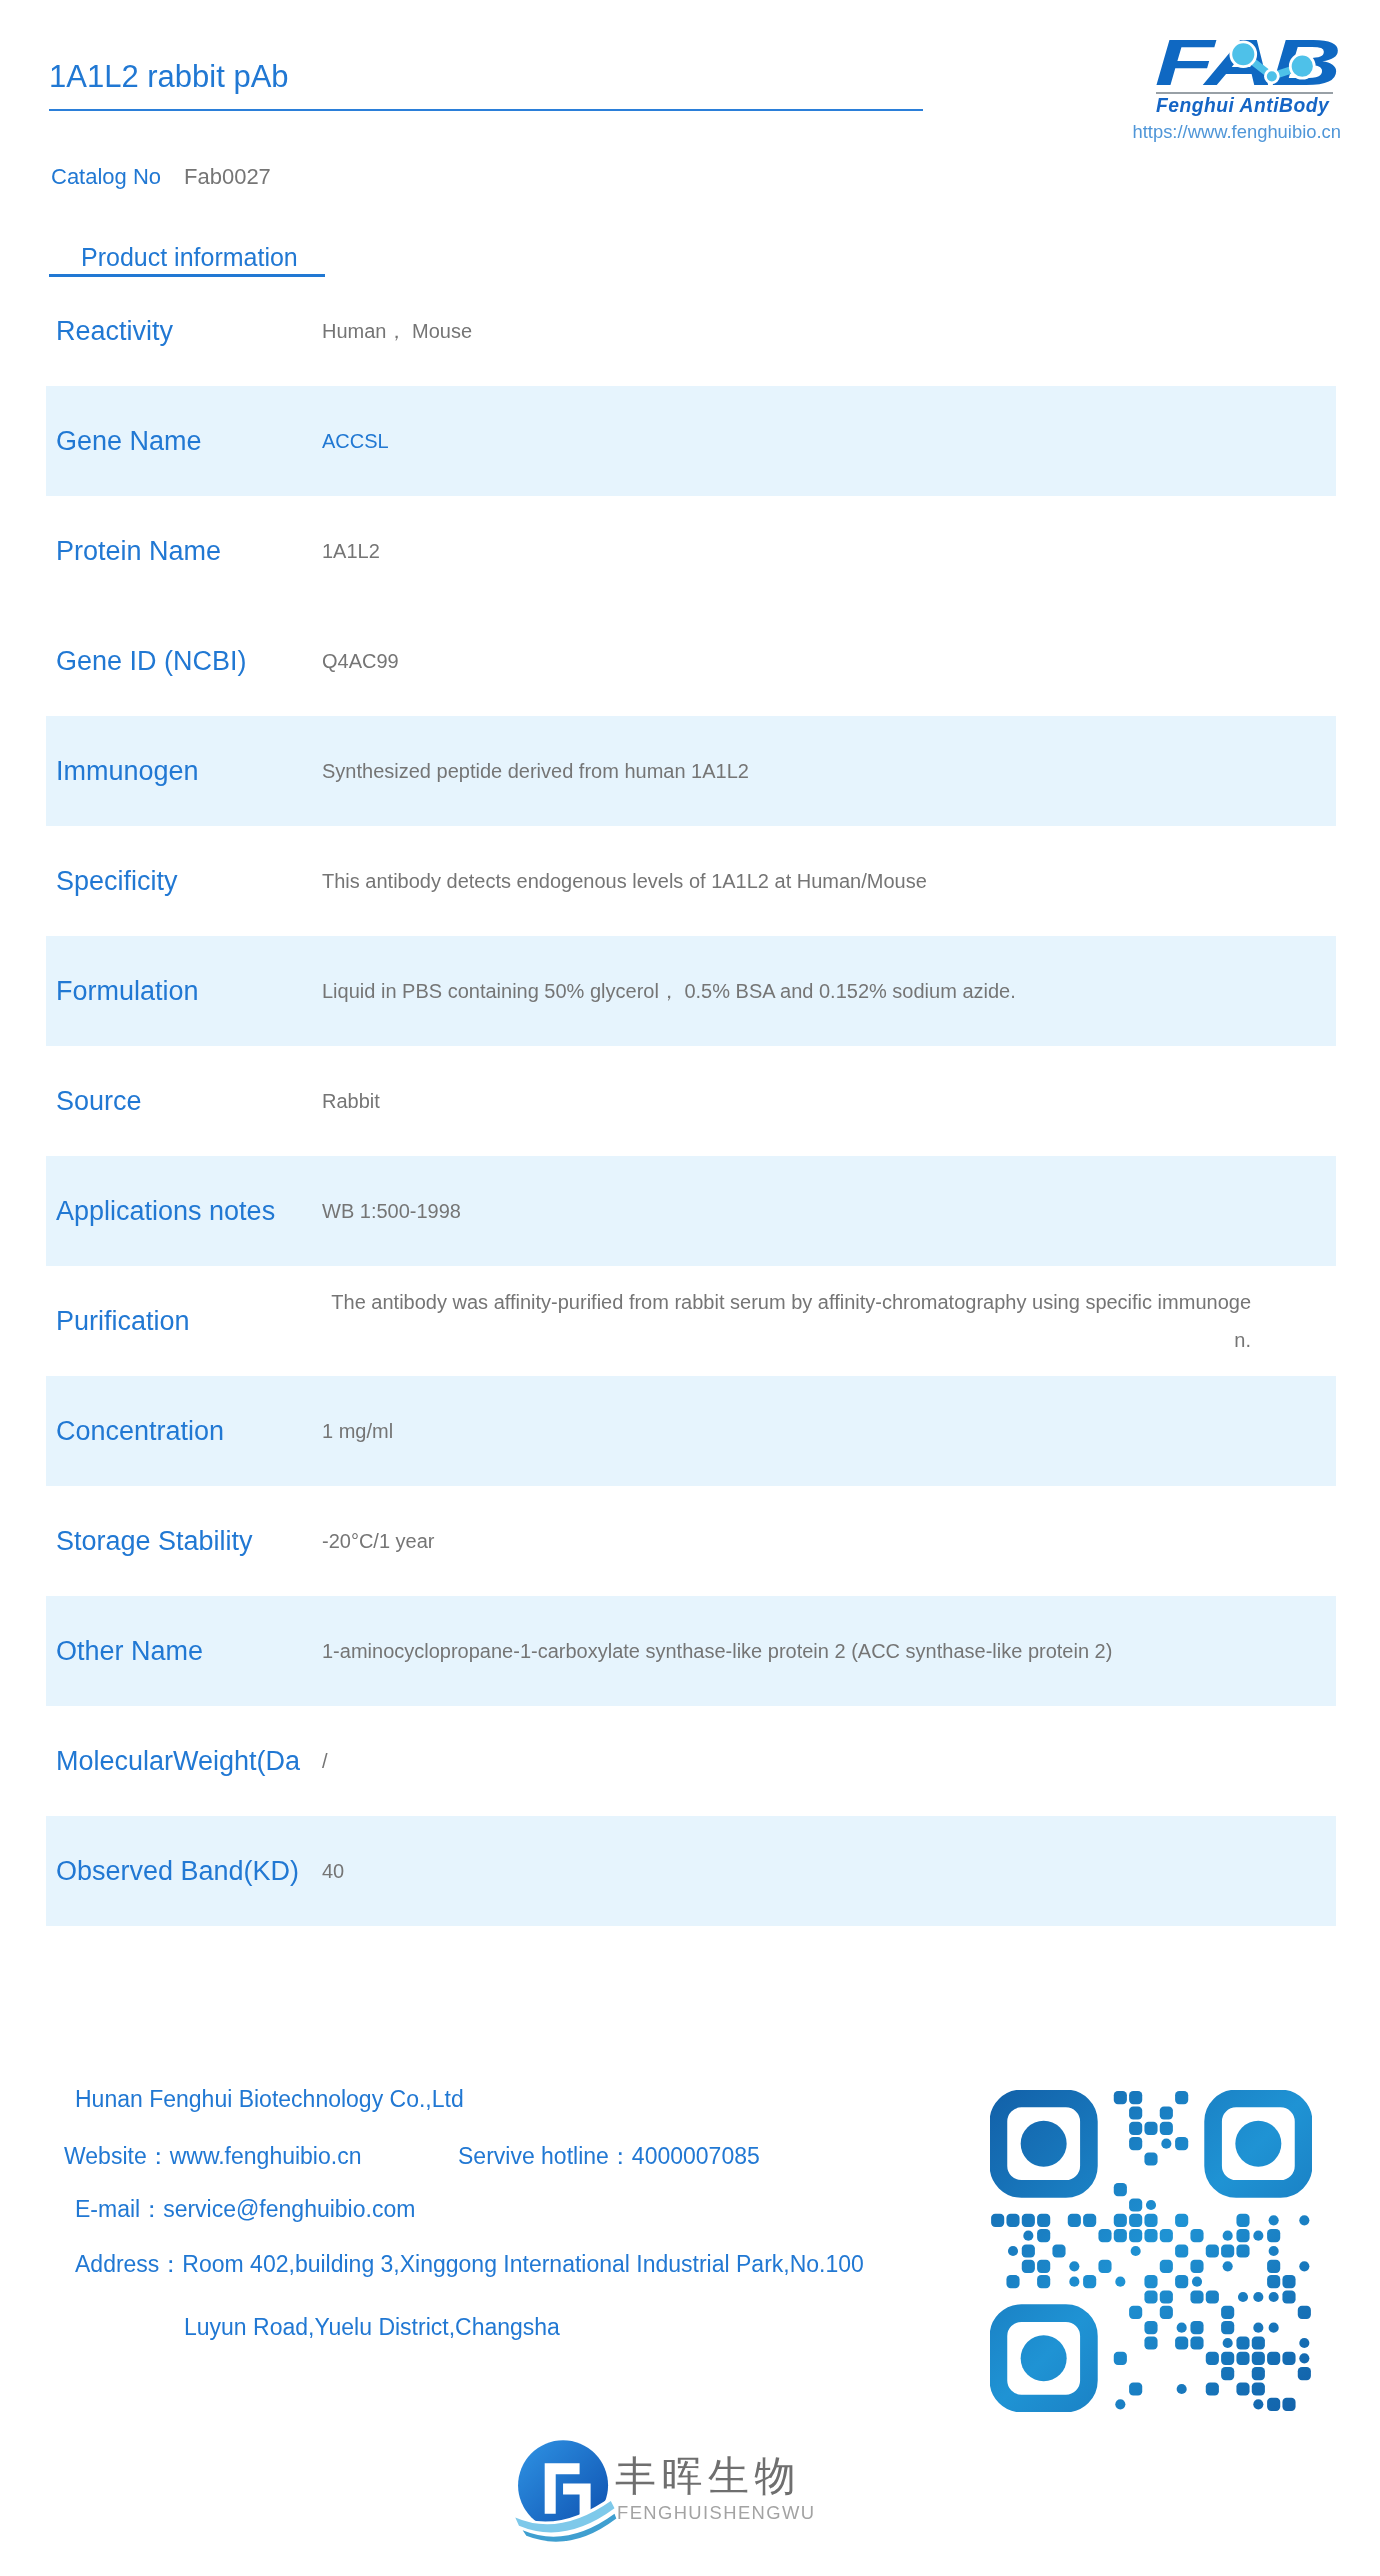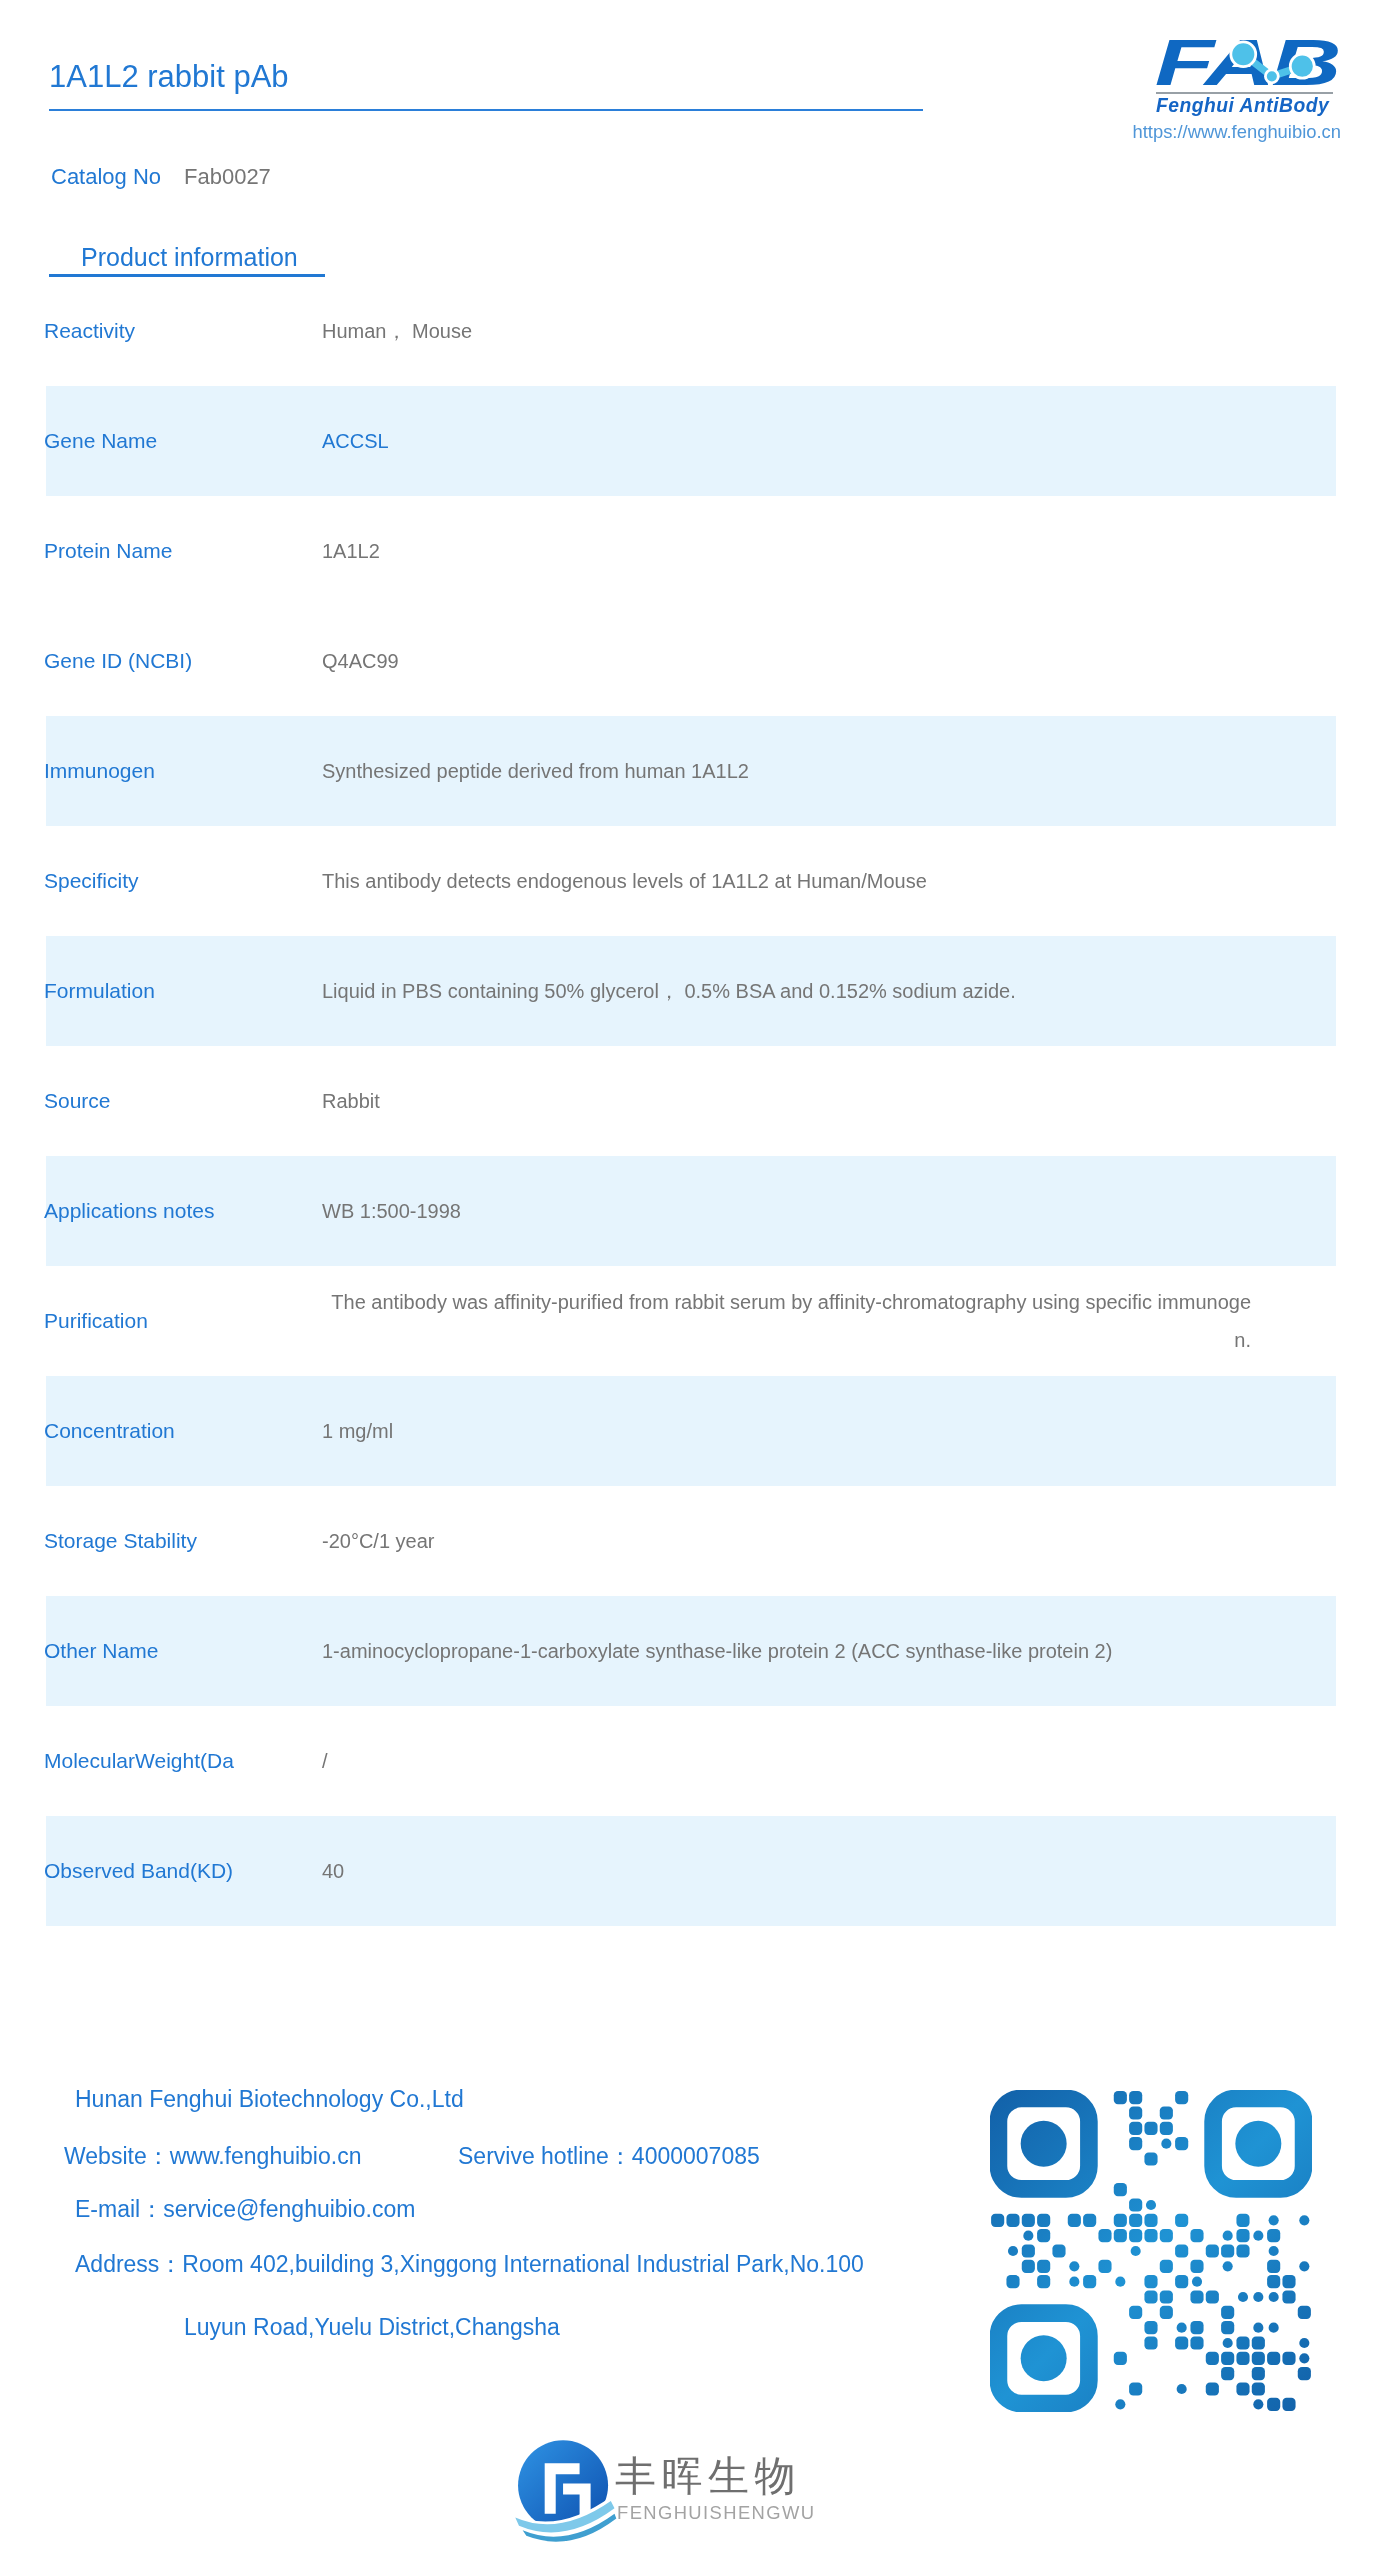--- a/index.html
+++ b/index.html
@@ -16,21 +16,21 @@
   .tagline{left:1156px;top:95px;width:177px;font-size:19.3px;font-weight:bold;font-style:italic;color:#1565c5;letter-spacing:0.5px;}
   .weburl{left:1104px;top:121px;width:237px;text-align:right;font-size:18.4px;color:#4f96d8;}
   .cat-lbl{left:51px;top:164px;font-size:22px;color:var(--accent);}
   .cat-val{left:184px;top:164px;font-size:22px;color:var(--valgray);}
   .heading{left:49px;top:243px;font-size:25px;color:var(--accent);margin-left:32px;}
   .heading-rule{left:49px;top:274px;width:276px;height:2.8px;background:var(--accent);}
   
   .tbl{position:absolute;left:0;top:276px;width:1380px;}
   .row{position:relative;height:110px;}
   .row.hl::before{content:"";position:absolute;left:46px;right:44px;top:0;bottom:0;background:var(--rowbg);}
-  .lbl{position:absolute;left:44px;top:50%;transform:translateY(-50%);color:var(--accent);font-size:21px;white-space:nowrap;}
+  .lbl{position:absolute;left:56px;top:50%;transform:translateY(-50%);color:var(--accent);font-size:27px;white-space:nowrap;}
   .val{position:absolute;left:322px;top:50%;transform:translateY(-50%);color:var(--valgray);font-size:20px;line-height:38px;white-space:nowrap;}
   .val.link{color:var(--accent);}
   .val.brk{white-space:normal;word-break:break-all;width:929px;text-align:right;}
   
   .fline{position:absolute;font-size:23px;color:var(--accent);white-space:nowrap;}
   .qr{left:990px;top:2090px;width:322px;height:322px;}
   .blogo{left:506px;top:2433px;width:138px;height:124px;}
   .cnname{left:615px;top:2449px;font-size:41px;letter-spacing:5.5px;color:#6f6f6f;}
   .enname{left:617px;top:2502px;font-size:18.4px;letter-spacing:1.4px;color:#a3a3a3;}
 </style>

